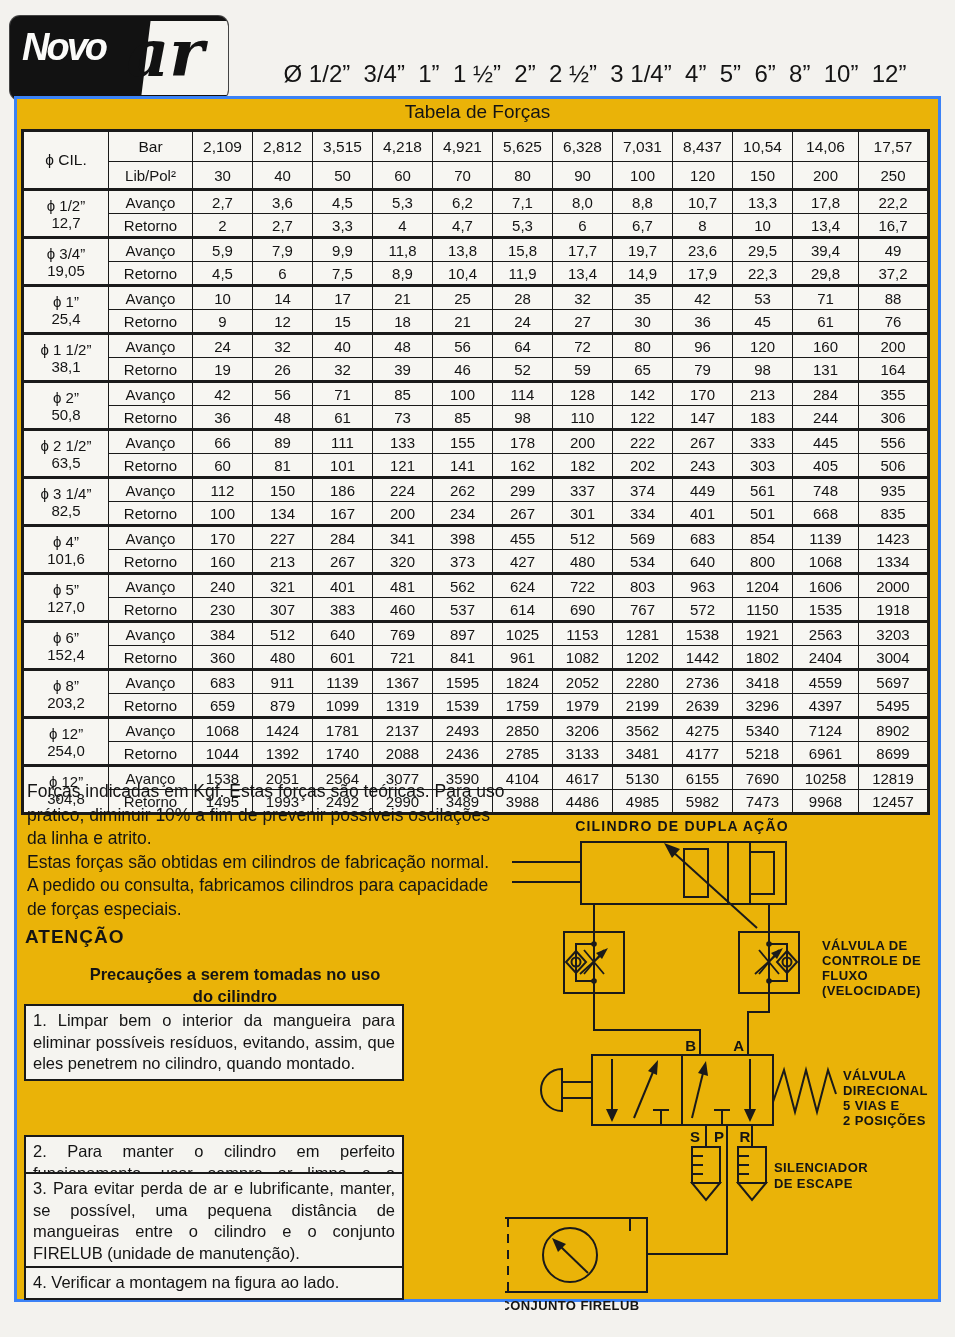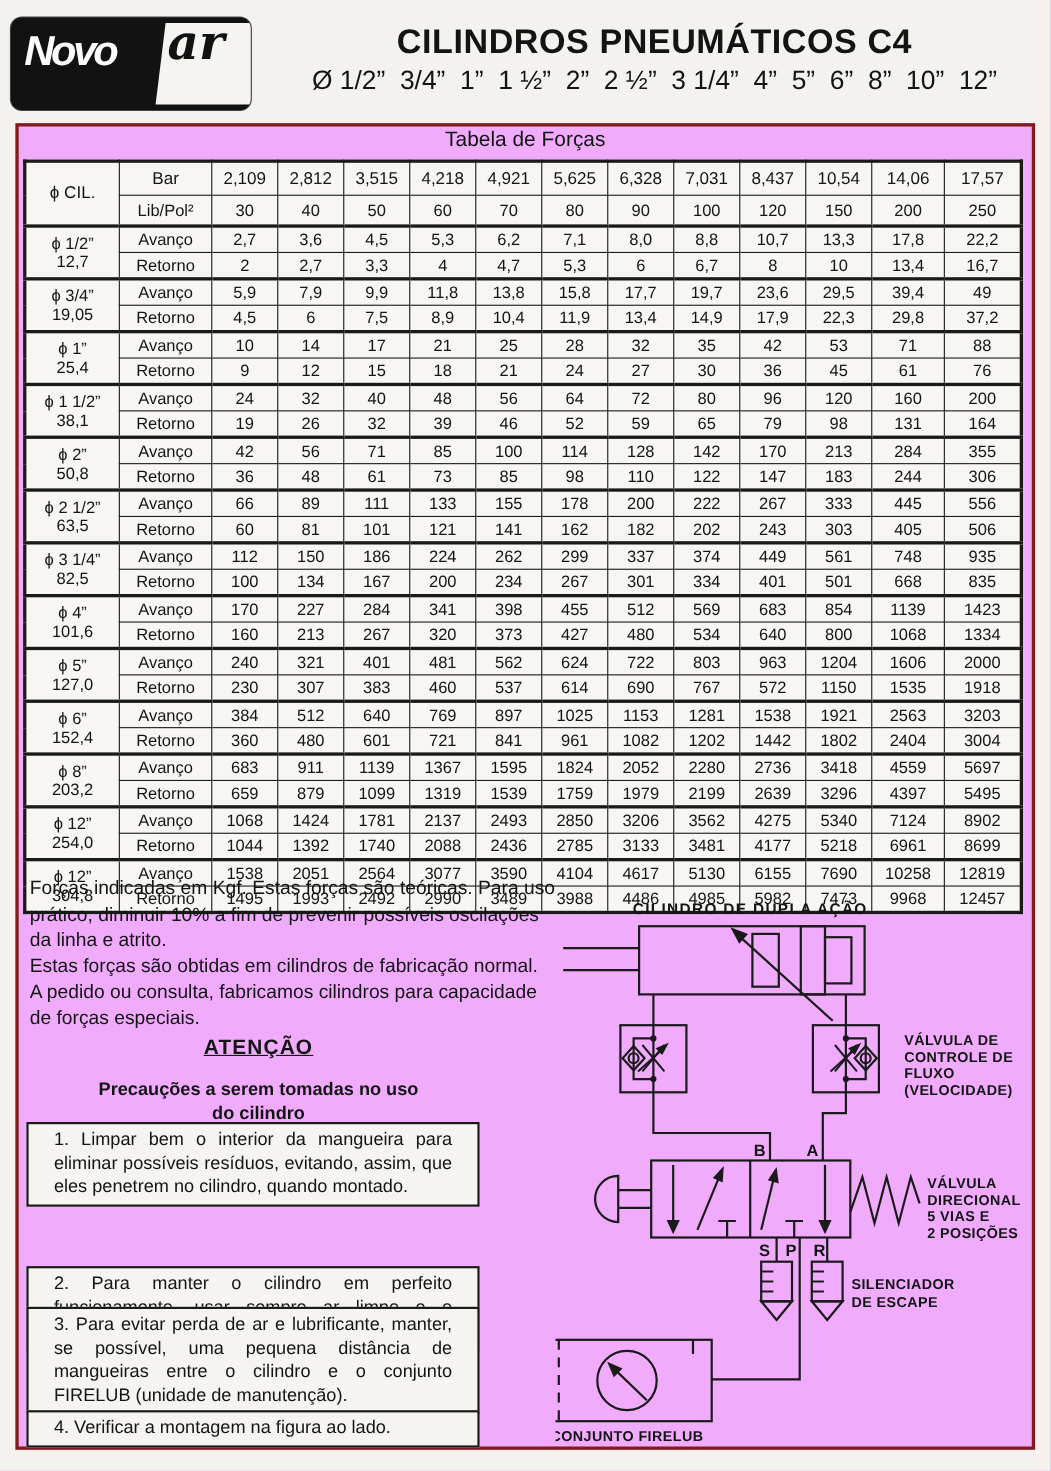--- a/index.html
+++ b/index.html
@@ -3,42 +3,42 @@
 <meta charset="utf-8">
 <style>
   html,body{margin:0;padding:0;}
   body{background:#d8d8d4;font-family:"Liberation Sans",sans-serif;color:#141414;}
   .page{position:relative;width:955px;height:1337px;background:#f3f2ee;margin:0 auto;overflow:hidden;}
 
   
   .logo{position:absolute;left:10px;top:16px;width:218px;height:84px;background:#121212;border-radius:10px;overflow:hidden;box-shadow:0 0 0 1px #444;}
   .logo-novo{position:absolute;left:12px;top:10px;font-family:"Liberation Sans",sans-serif;font-style:italic;font-weight:bold;font-size:38px;letter-spacing:-3px;color:#fbfbf9;z-index:2;}
   .logo-panel{position:absolute;right:-10px;top:5px;bottom:5px;width:92px;background:#f5f4f0;transform:skewX(-7deg);z-index:1;}
-  .logo-ar{position:absolute;right:24px;top:-2px;font-family:"DejaVu Serif","Liberation Serif",serif;font-style:italic;font-weight:bold;font-size:44px;color:#121212;z-index:3;}
+  .logo-ar{position:absolute;right:24px;top:-2px;font-family:"DejaVu Serif","Liberation Serif",serif;font-style:italic;font-weight:bold;font-size:66px;color:#121212;z-index:3;}
   .hd-title{position:absolute;left:250px;top:20px;width:690px;text-align:center;font-size:31px;font-weight:bold;letter-spacing:.5px;}
   .hd-sub{position:absolute;left:240px;top:60px;width:710px;text-align:center;font-size:24px;white-space:pre;}
 
   
-  .frame{position:absolute;left:14px;top:112px;width:921px;height:1200px;border:3px solid #7f1d1d;background:#f0abfc;}
+  .frame{position:absolute;left:14px;top:96px;width:921px;height:1200px;border:3px solid #3b82f6;background:#eab308;}
   .tbl-title{position:absolute;left:0;top:2px;width:100%;text-align:center;font-size:19px;}
 
   
   table.forces{border-collapse:collapse;table-layout:fixed;position:absolute;left:4px;top:30px;border:3px solid #1a1a1a;background:#f7f6f2;}
   table.forces th,table.forces td{border:1.5px solid #1a1a1a;text-align:center;vertical-align:middle;padding:0;font-size:15px;font-weight:normal;overflow:hidden;}
   table.forces tr.hdr1 th{height:29px;font-size:15.5px;}
   table.forces tr.hdr2 th{height:26px;border-bottom:3px solid #1a1a1a;margin-left:20px;}
   table.forces tbody td{height:22px;}
   table.forces tr.grp td{border-top:3px solid #1a1a1a;}
   table.forces .cil{font-size:15px;}
 
   
   .notes{position:absolute;left:10px;top:681px;width:530px;font-size:17.5px;line-height:23.5px;white-space:pre-line;}
-  .atn-title{position:absolute;left:8px;top:827px;width:420px;text-align:center;font-weight:bold;font-size:19px;letter-spacing:1px;text-decoration:underline;}
+  .atn-title{position:absolute;left:8px;top:827px;width:420px;font-weight:bold;font-size:19px;letter-spacing:1px;}
   .atn-sub{position:absolute;left:8px;top:864px;width:420px;text-align:center;font-weight:bold;font-size:16.5px;line-height:22px;white-space:pre-line;}
-  .pbox{position:absolute;left:7px;width:362px;border:2px solid #1a1a1a;padding:4px 23px;font-size:16.5px;line-height:21.5px;text-align:justify;background:#f5f4f0;}
+  .pbox{position:absolute;left:7px;width:362px;border:2px solid #1a1a1a;padding:4px 7px;font-size:16.5px;line-height:21.5px;text-align:justify;background:#f5f4f0;}
   .pbox1{top:905px;}
   .pbox2{top:1000px;margin-top:36px;}
   .pbox3{top:1073px;}
   .pbox4{top:1167px;}
 
   
   svg.diag{position:absolute;left:505px;top:788px;}
   svg.diag text{font-family:"Liberation Sans",sans-serif;font-weight:bold;fill:#141414;}
   .dlab{font-size:13px;letter-spacing:.4px;}
   .dbig{font-size:14px;letter-spacing:1.2px;}
@@ -47,21 +47,20 @@
 </head>
 <body>
 
 <div class="page">
 
   <div class="logo">
     <div class="logo-panel"></div>
     <span class="logo-novo">Novo</span>
     <span class="logo-ar">ar</span>
   </div>
-  <div class="hd-title">CILINDROS PNEUMÁTICOS C4</div>
   <div class="hd-sub">Ø 1/2”  3/4”  1”  1 ½”  2”  2 ½”  3 1/4”  4”  5”  6”  8”  10”  12”</div>
 
   <div class="frame">
     <div class="tbl-title">Tabela de Forças</div>
     <table class="forces">
         <colgroup>
           <col style="width: 86px;">
           <col style="width: 84px;">
           <col style="width: 60px;">
           <col style="width: 60px;">

